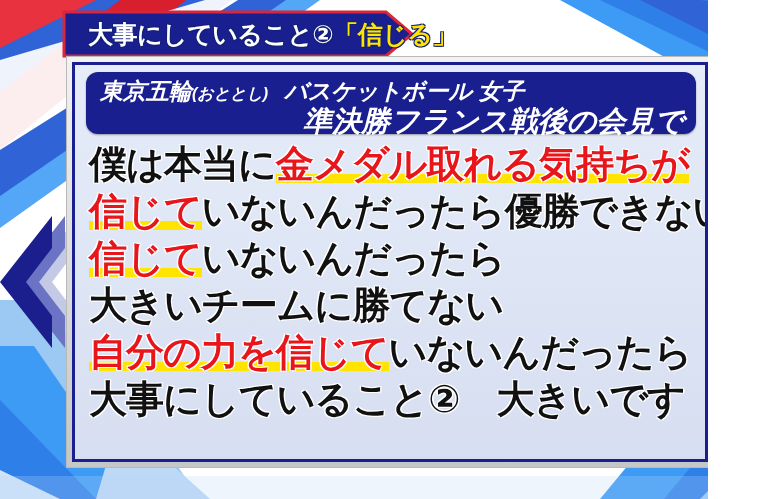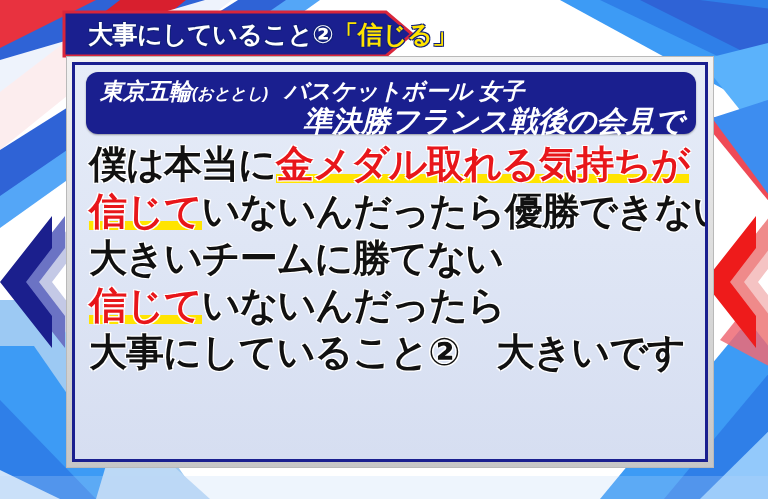--- a/index.html
+++ b/index.html
@@ -6,21 +6,21 @@
     margin: 0;
     padding: 0;
     background: #ffffff;
   }
   body {
     font-family: "Liberation Sans", "DejaVu Sans", sans-serif;
   }
 
   #stage {
     position: relative;
-    width: 768px;
+    width: 708px;
     height: 499px;
     overflow: hidden;
     background: #ffffff;
   }
 
   
   #bg {
     position: absolute;
     inset: 0;
     width: 780px;
@@ -226,21 +226,22 @@
       <div id="subtitle-box">
         <div class="sub-line" id="sub-line-1">
           <span>東京五輪</span><span class="sm">(おととし)</span><span class="gap"></span><span>バスケットボール 女子</span>
         </div>
         <div class="sub-line" id="sub-line-2">準決勝フランス戦後の会見で</div>
       </div>
 
       <div id="quote">
           <div class="q-line"><span class="blk">僕は本当に</span><span class="red hl">金メダル取れる気持ちが</span></div>
           <div class="q-line"><span class="red hl">信じて</span><span class="blk">いないんだったら優勝できない</span></div>
+          <div class="q-line"><span class="red hl">信じて</span><span class="blk">いないんだったら</span></div>
           <div class="q-line"><span class="blk">大きいチームに勝てない</span></div>
-          <div class="q-line"><span class="red hl">信じて</span><span class="blk">いないんだったら</span></div>
+          <div class="q-line"><span class="red hl">自分の力を信じて</span><span class="blk">いないんだったら</span></div>
           <div class="q-line"><span class="blk">大事にしていること②</span><span class="blk">　大きいです</span></div>
         </div>
 
     </div>
   </div>
 
 </div>
 
 </body></html>

